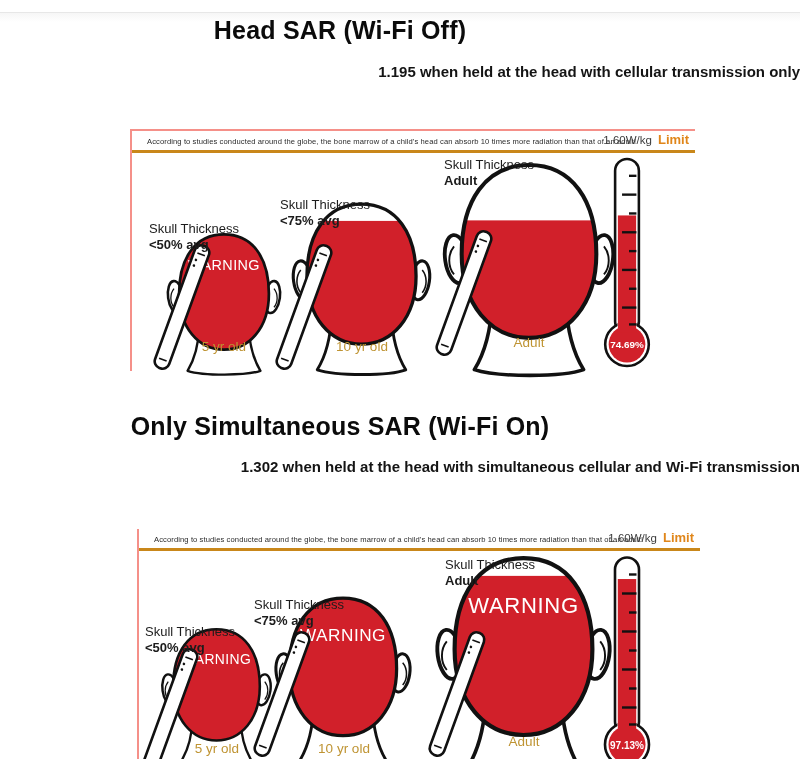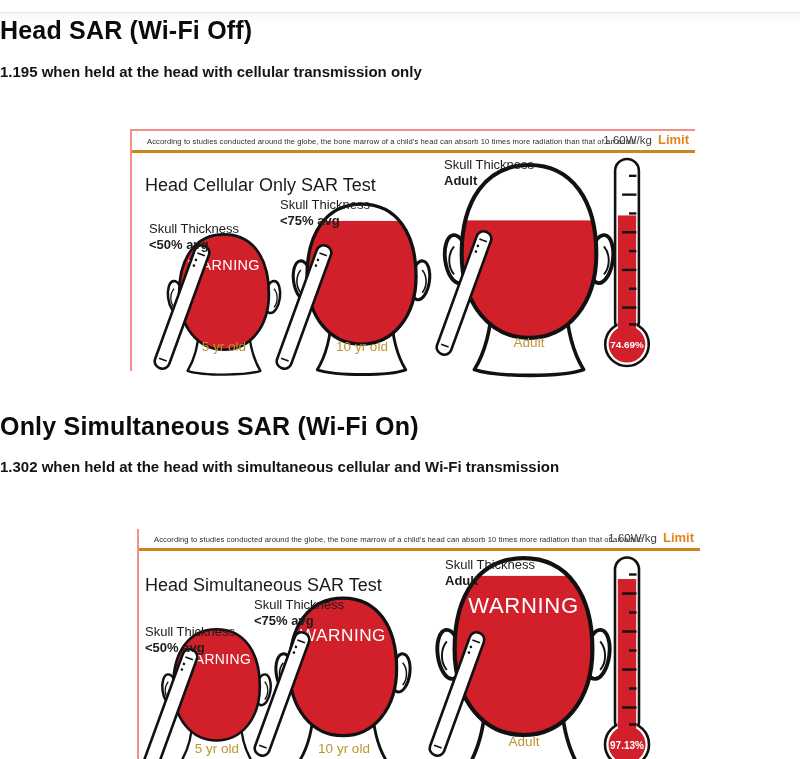--- a/index.html
+++ b/index.html
@@ -3,23 +3,23 @@
 <meta charset="utf-8">
 <style>
   html,body{margin:0;padding:0;}
   body{
     width:800px;height:759px;position:relative;background:#ffffff;
     font-family:"Liberation Sans", sans-serif;color:#111;overflow:hidden;
   }
   .top-divider{position:absolute;left:0;top:12px;width:800px;height:1px;background:#e7e7e7;}
   .top-fade{position:absolute;left:0;top:13px;width:800px;height:9px;
     background:linear-gradient(#f6f6f6,#ffffff);}
-  .sec-title{position:absolute;left:0;width:680px;
+  .sec-title{position:absolute;left:0;width:680px;text-align:center;
     font-size:25px;font-weight:700;color:#0b0b0b;letter-spacing:.2px;}
-  .sec-sub{position:absolute;left:0;width:800px;text-align:left;
+  .sec-sub{position:absolute;left:0;width:800px;text-align:right;
     font-size:15px;font-weight:700;color:#141414;}
   .diagram-box{position:absolute;box-sizing:border-box;margin-top:39px;}
   .b-top{border-top:2.5px solid #f59089;}
   .b-left{border-left:2.5px solid #f59089;}
   .claim{position:absolute;left:15px;top:6px;font-size:7.6px;color:#2b2b2b;
     white-space:nowrap;letter-spacing:.1px;}
   .limit-grp{position:absolute;right:6px;top:1px;display:flex;align-items:baseline;gap:6px;}
   .limit-val{font-size:11.5px;color:#3d3d3d;}
   .limit-word{font-size:13px;font-weight:700;color:#e0861a;}
   .rule{position:absolute;left:0;right:0;top:19px;height:2.5px;background:#c9871a;}
@@ -44,21 +44,20 @@
 <div class="sec-title" style="top:16px">Head SAR (Wi-Fi Off)</div>
 <div class="sec-sub" style="top:63px">1.195 when held at the head with cellular transmission only</div>
 
 <div class="diagram-box b-top b-left" style="left:130px;top:90px;width:565px;height:242px;">
   <div class="claim">According to studies conducted around the globe, the bone marrow of a child's head can absorb 10 times more radiation than that of an adult!</div>
   <div class="limit-grp">
     <span class="limit-val">1.60W/kg</span>
     <span class="limit-word">Limit</span>
   </div>
   <div class="rule"></div>
-  <div class="dtitle" style="left:13px;top:44px">Head Cellular Only SAR Test</div>
 
   <div class="skull-label" style="left:17px;top:90px">
     <div>Skull Thickness</div>
     <div class="l2">&lt;50% avg</div>
   </div>
   <div class="skull-label" style="left:148px;top:66px">
     <div>Skull Thickness</div>
     <div class="l2">&lt;75% avg</div>
   </div>
   <div class="skull-label" style="left:312px;top:26px">
@@ -171,21 +170,20 @@
 <div class="sec-title" style="top:412px">Only Simultaneous SAR (Wi-Fi On)</div>
 <div class="sec-sub" style="top:458px">1.302 when held at the head with simultaneous cellular and Wi-Fi transmission</div>
 
 <div class="diagram-box b-left" style="left:137px;top:490px;width:563px;height:245px;">
   <div class="claim">According to studies conducted around the globe, the bone marrow of a child's head can absorb 10 times more radiation than that of an adult!</div>
   <div class="limit-grp">
     <span class="limit-val">1.60W/kg</span>
     <span class="limit-word">Limit</span>
   </div>
   <div class="rule"></div>
-  <div class="dtitle" style="left:6px;top:46px">Head Simultaneous SAR Test</div>
 
   <div class="skull-label" style="left:6px;top:95px">
     <div>Skull Thickness</div>
     <div class="l2">&lt;50% avg</div>
   </div>
   <div class="skull-label" style="left:115px;top:68px">
     <div>Skull Thickness</div>
     <div class="l2">&lt;75% avg</div>
   </div>
   <div class="skull-label" style="left:306px;top:28px">

